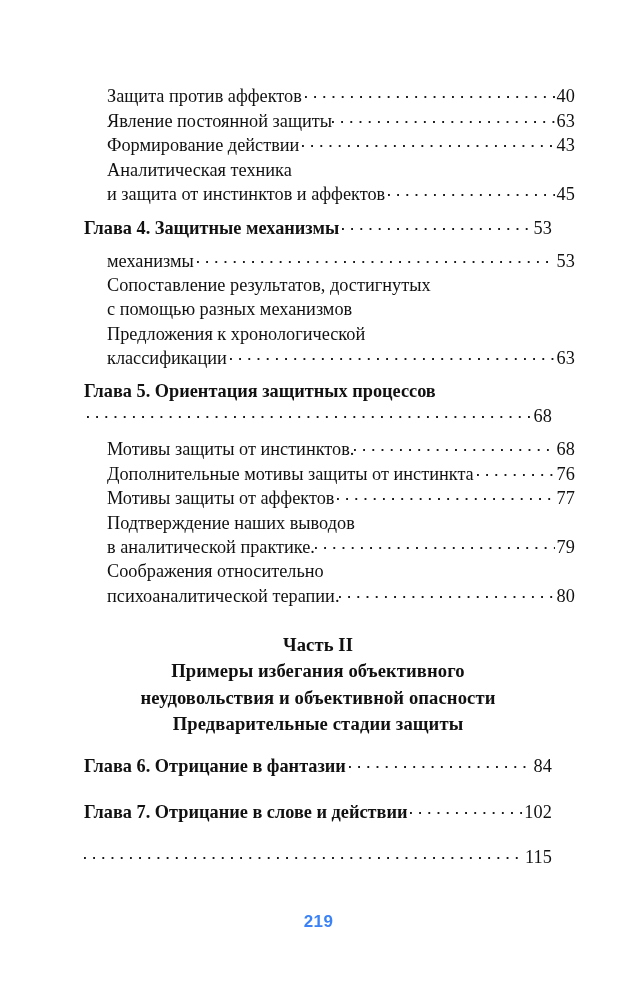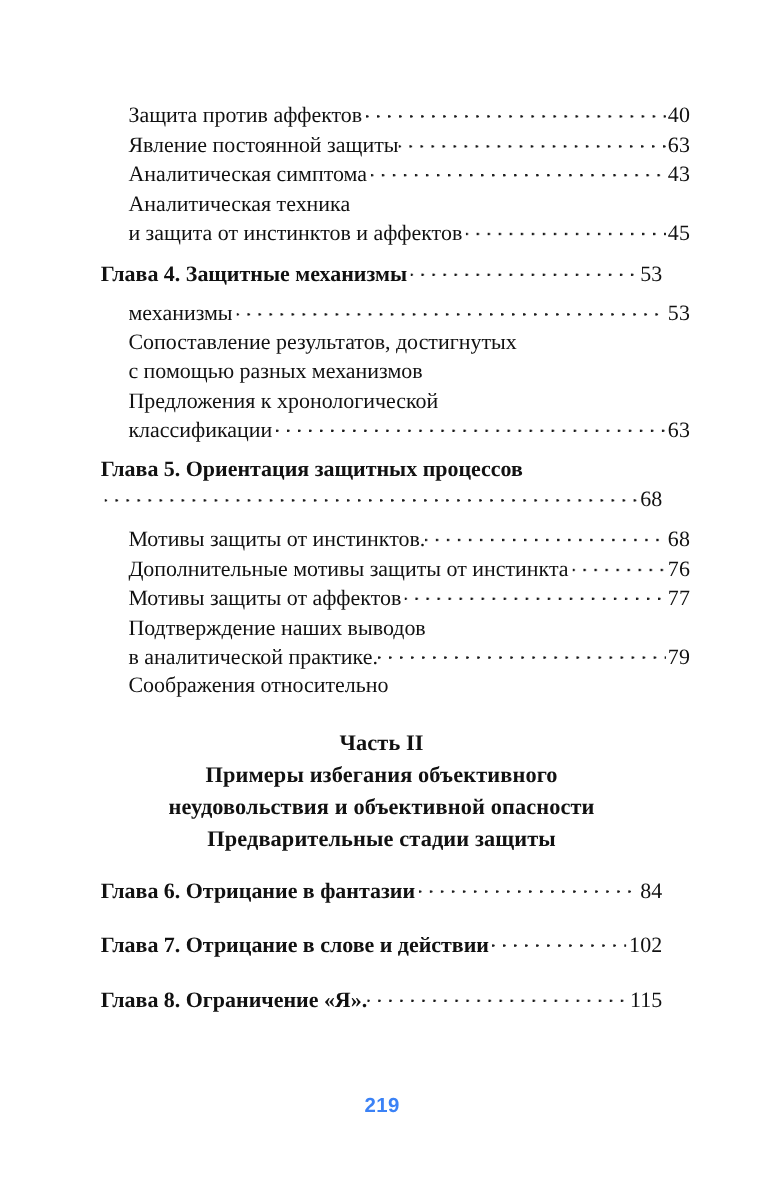--- a/index.html
+++ b/index.html
@@ -148,21 +148,21 @@
         </div>
         <div class="toc-entry">
           <div class="line lvl-sub tight">
             <span class="txt">Явление постоянной защиты</span>
             <span class="leader"></span>
             <span class="pageno">63</span>
           </div>
         </div>
         <div class="toc-entry">
           <div class="line lvl-sub">
-            <span class="txt">Аналитическая симптома</span>
+            <span class="txt">Формирование действии</span>
             <span class="leader"></span>
             <span class="pageno">43</span>
           </div>
         </div>
         <div class="toc-entry">
           <div class="line lvl-sub plain">
             <span class="txt">Аналитическая техника</span>
           </div>
           <div class="line lvl-sub">
             <span class="txt">и защита от инстинктов и аффектов</span>
@@ -242,20 +242,25 @@
           </div>
           <div class="line lvl-sub tight">
             <span class="txt">в аналитической практике.</span>
             <span class="leader"></span>
             <span class="pageno">79</span>
           </div>
         </div>
         <div class="toc-entry">
           <div class="line lvl-sub plain">
             <span class="txt">Соображения относительно</span>
+          </div>
+          <div class="line lvl-sub tight">
+            <span class="txt">психоаналитической терапии.</span>
+            <span class="leader"></span>
+            <span class="pageno">80</span>
           </div>
         </div>
       </div>
 
     <div class="part-block" id="part-block">
         <span class="part-line">Часть II</span>
         <span class="part-line">Примеры избегания объективного</span>
         <span class="part-line">неудовольствия и объективной опасности</span>
         <span class="part-line">Предварительные стадии защиты</span>
       </div>
@@ -270,21 +275,20 @@
         </div>
         <div class="toc-entry tail-entry">
           <div class="line lvl-chap chapter chapter-light">
             <span class="txt">Глава 7. Отрицание в слове и действии</span>
             <span class="leader"></span>
             <span class="pageno">102</span>
           </div>
         </div>
         <div class="toc-entry tail-entry">
           <div class="line lvl-chap chapter chapter-light tight">
-            <span class="txt">Глава 8. Ограничение «Я».</span>
             <span class="leader"></span>
             <span class="pageno">115</span>
           </div>
         </div>
       </div>
   </div>
 
   <div class="folio">219</div>
 
 </div>

